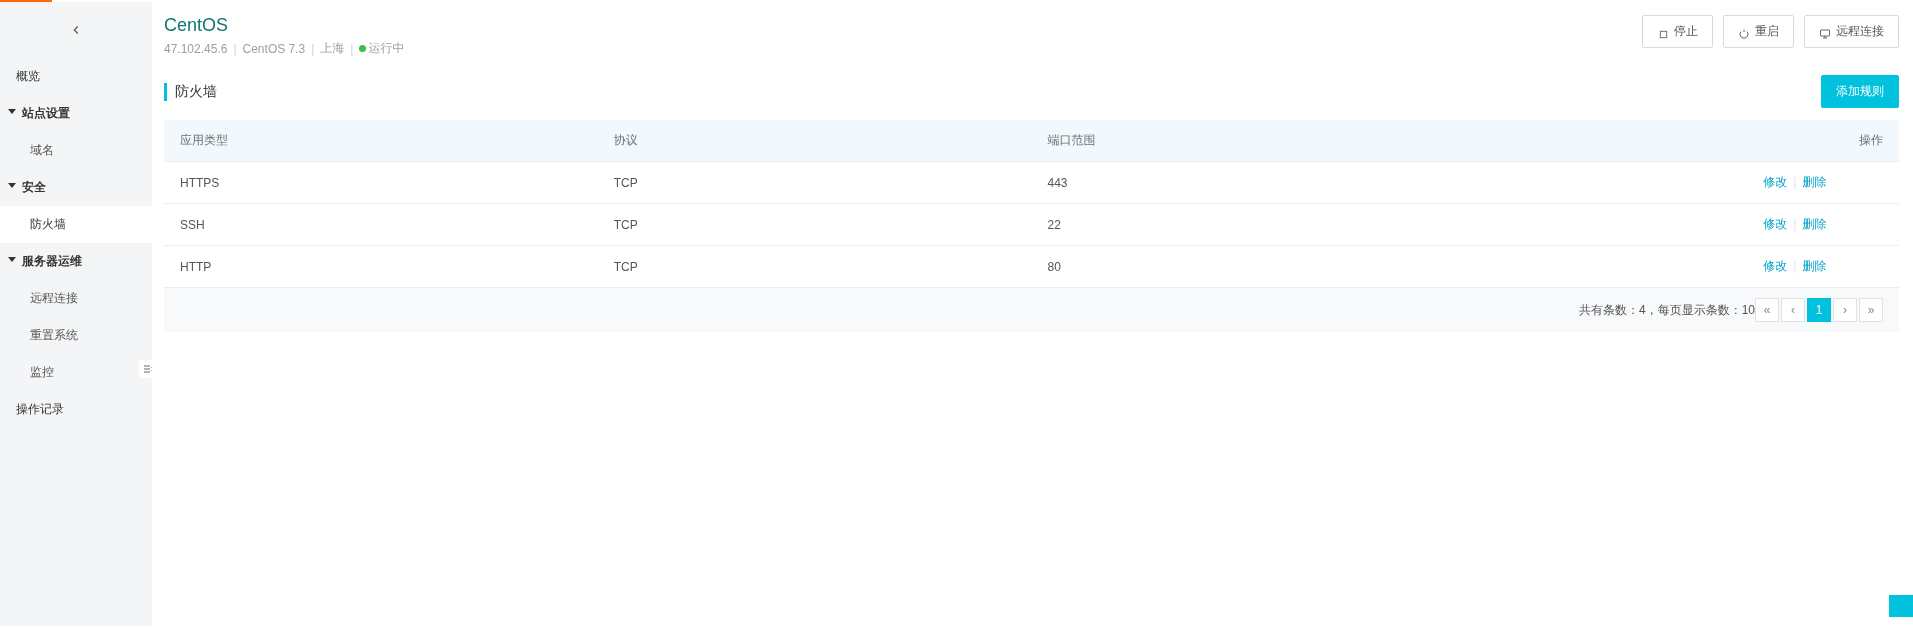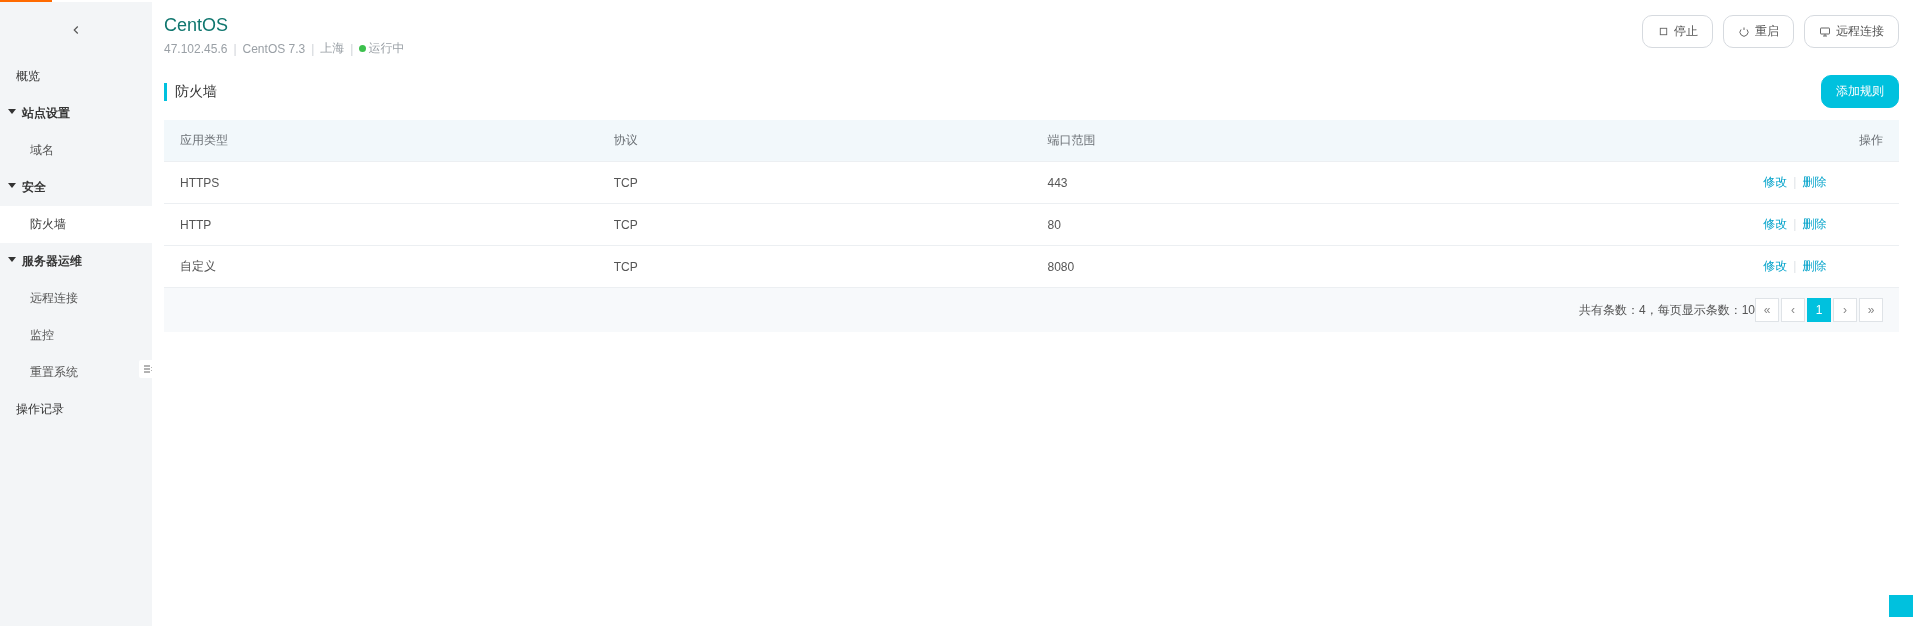--- a/index.html
+++ b/index.html
@@ -125,24 +125,24 @@
   .header .actions {
     display: flex;
     gap: 10px;
   }
   .btn {
     border: 1px solid #d6dadf;
     background: #fff;
     color: #555;
     padding: 7px 14px;
     font-size: 12px;
-    border-radius: 10px;
+    border-radius: 2px;
     cursor: pointer;
     display: inline-flex;
-    align-items: center;
+    align-items: flex-end;
     gap: 5px;
   }
   .btn .ic { width: 12px; height: 12px; display:inline-flex; align-items:center; justify-content:center; }
   .btn-primary {
     background: #00c1de;
     border-color: #00c1de;
     color: #fff;
   }
   
   .panel-header {
@@ -241,22 +241,22 @@
         <polyline points="15 18 9 12 15 6"></polyline>
       </svg>
   </div>
   <div class="nav-item">概览</div>
   <div class="nav-group">站点设置</div>
   <div class="nav-sub">域名</div>
   <div class="nav-group">安全</div>
   <div class="nav-sub active">防火墙</div>
   <div class="nav-group">服务器运维</div>
   <div class="nav-sub">远程连接</div>
+  <div class="nav-sub">重置系统</div>
   <div class="nav-sub">监控</div>
-  <div class="nav-sub">重置系统</div>
   <div class="nav-item">操作记录</div>
 </aside>
 
 <div class="collapse-handle">
   <svg width="12" height="12" viewBox="0 0 24 24" fill="none" stroke="#666" stroke-width="2">
       <line x1="4" y1="6" x2="16" y2="6"></line>
       <line x1="4" y1="12" x2="16" y2="12"></line>
       <line x1="4" y1="18" x2="16" y2="18"></line>
       <polyline points="19 9 22 12 19 15"></polyline>
     </svg>
@@ -323,29 +323,29 @@
       </tr>
     </thead>
     <tbody id="fw-tbody">
         <tr>
           <td>HTTPS</td>
           <td>TCP</td>
           <td>443</td>
           <td class="op"><span class="link">修改</span><span class="vbar">|</span><span class="link">删除</span></td>
         </tr>
         <tr>
+          <td>SSH</td>
+          <td>TCP</td>
+          <td>22</td>
+          <td class="op"><span class="link">修改</span><span class="vbar">|</span><span class="link">删除</span></td>
+        </tr>
+        <tr>
           <td>HTTP</td>
           <td>TCP</td>
           <td>80</td>
-          <td class="op"><span class="link">修改</span><span class="vbar">|</span><span class="link">删除</span></td>
-        </tr>
-        <tr>
-          <td>自定义</td>
-          <td>TCP</td>
-          <td>8080</td>
           <td class="op"><span class="link">修改</span><span class="vbar">|</span><span class="link">删除</span></td>
         </tr>
       </tbody>
   </table>
 
   <div class="table-footer">
     <span>共有条数：4，每页显示条数：10</span>
     <div class="pager">
       <span class="pg">«</span>
       <span class="pg">‹</span>

